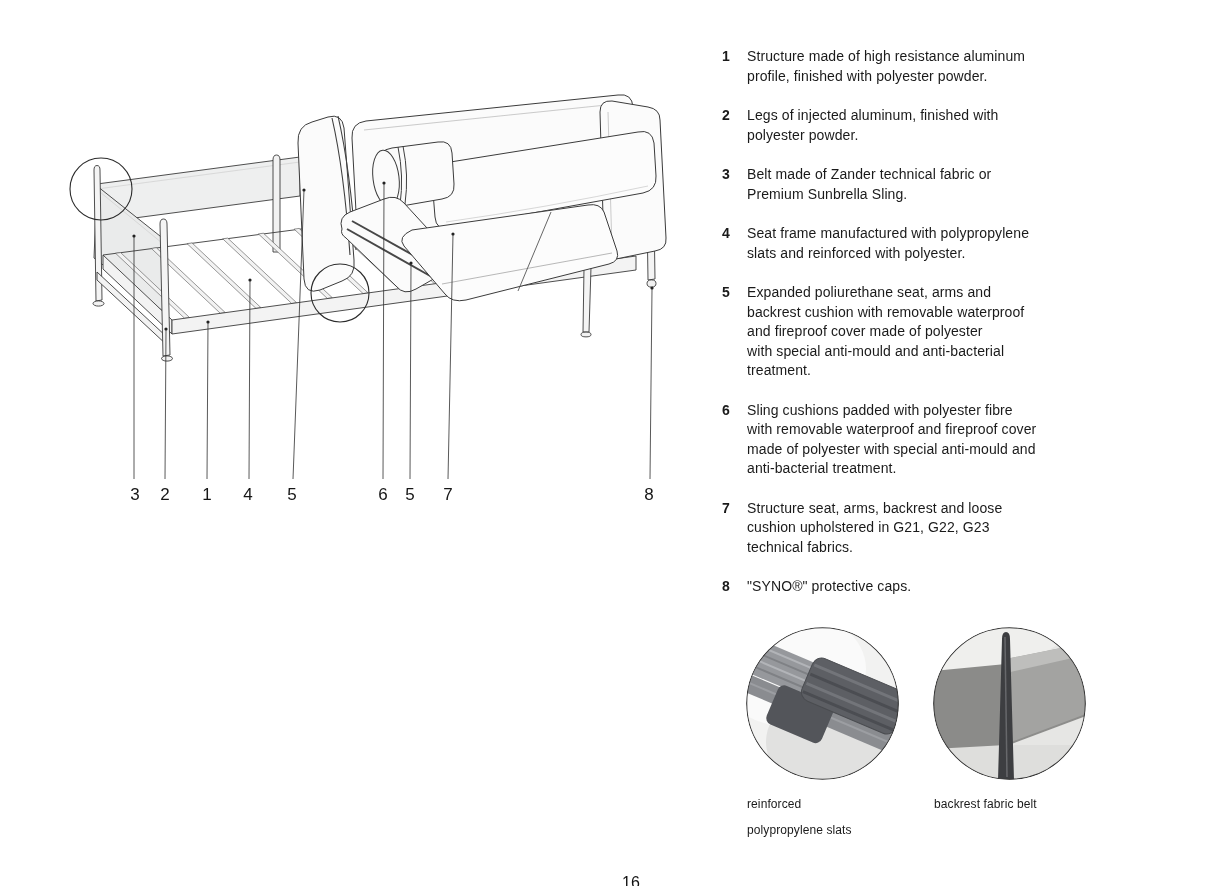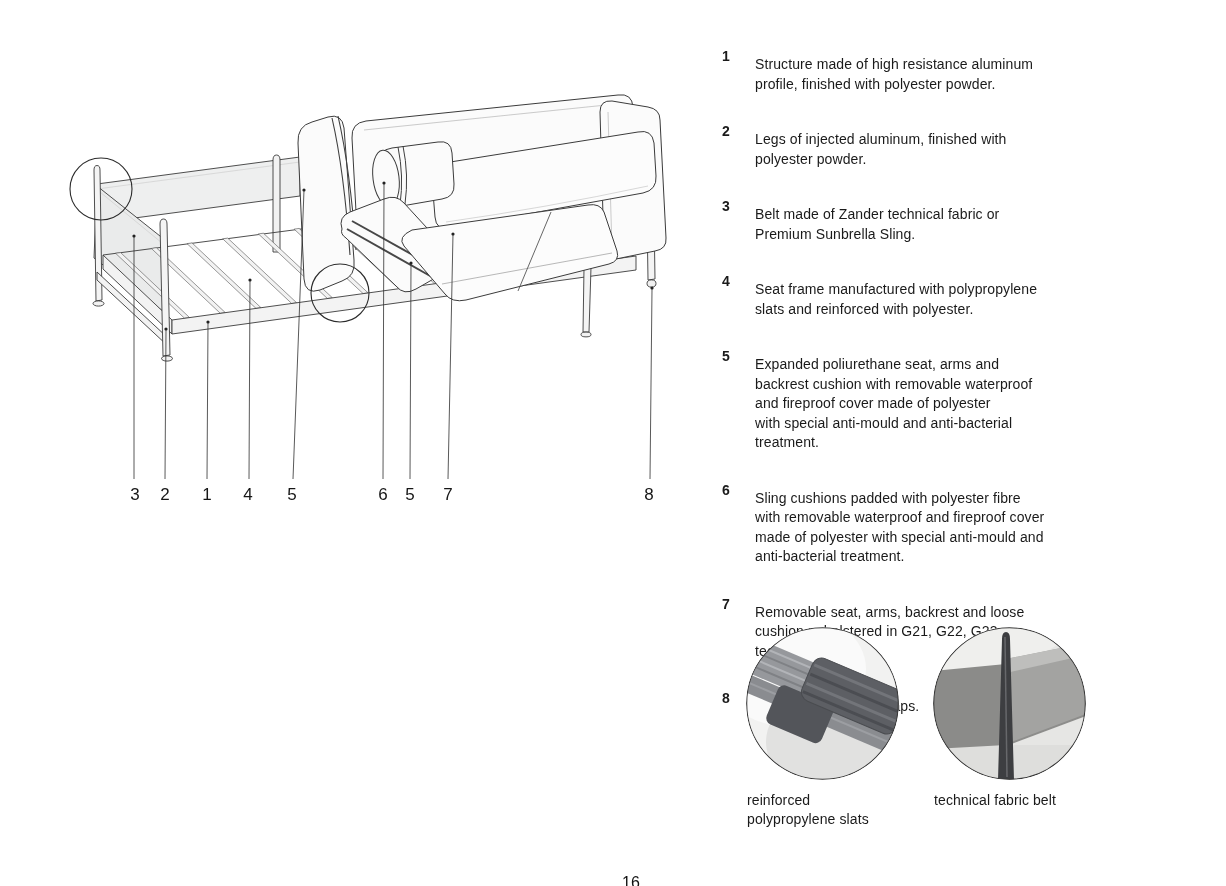--- a/index.html
+++ b/index.html
@@ -7,26 +7,26 @@
     width:1226px;height:886px;position:relative;overflow:hidden;
     background:#ffffff;color:#1a1a1a;
     font-family:"Liberation Sans","DejaVu Sans",sans-serif;
   }
   .figure-area{position:absolute;left:0;top:0;width:700px;height:520px;}
   .figure-area svg{display:block;}
 
   .spec-list{position:absolute;left:722px;top:47px;width:372px;}
   .spec-item{display:flex;margin:0 0 20px 0;font-size:14px;line-height:19.5px;}
   .spec-item .num{font-weight:700;flex:0 0 25px;width:25px;}
-  .spec-item p{margin:8px;width:345px;white-space:pre-line;letter-spacing:0.1px;}
+  .spec-item p{margin:0;width:345px;white-space:pre-line;letter-spacing:0.1px;}
 
   .detail-photo{position:absolute;width:153px;height:153px;border-radius:50%;overflow:hidden;}
   #photo-slats{left:746px;top:627px;}
   #photo-belt{left:933px;top:627px;}
-  .detail-caption{position:absolute;font-size:14px;line-height:19px;white-space:pre-line;letter-spacing:0.1px;}
+  .detail-caption{position:absolute;font-size:12px;line-height:26px;white-space:pre-line;letter-spacing:0.1px;}
   #caption-slats{left:747px;top:791px;width:180px;}
   #caption-belt{left:934px;top:791px;width:200px;}
 
   .page-number{position:absolute;left:601px;top:874px;width:60px;text-align:center;
     font-size:16px;color:#111;}
 
   .callout-num{font-size:17px;fill:#161616;}
 </style>
 </head>
 <body>
@@ -187,21 +187,21 @@
   </div>
   <div class="spec-item">
     <span class="num">6</span>
     <p>Sling cushions padded with polyester fibre
 with removable waterproof and fireproof cover
 made of polyester with special anti-mould and
 anti-bacterial treatment.</p>
   </div>
   <div class="spec-item">
     <span class="num">7</span>
-    <p>Removable seat, arms, backrest and loose
+    <p>Structure seat, arms, backrest and loose
 cushion upholstered in G21, G22, G23
 technical fabrics.</p>
   </div>
   <div class="spec-item">
     <span class="num">8</span>
     <p>"SYNO®" protective caps.</p>
   </div>
 </div>
 
 <div class="detail-photo" id="photo-slats">
@@ -254,15 +254,15 @@
         <path d="M69,12 Q69,5 73,5 Q77,5 77,12 L81,153 L65,153 Z" fill="#3d3e41"></path>
         <line x1="72" y1="10" x2="74" y2="150" stroke="#67686b" stroke-width="1.5"></line>
       </g>
     </g>
     <circle cx="76.5" cy="76.5" r="75.8" fill="none" stroke="#3a3a3a" stroke-width="1.1"></circle>
   </svg>
 </div>
 
 <div class="detail-caption" id="caption-slats">reinforced
 polypropylene slats</div>
-<div class="detail-caption" id="caption-belt">technical fabric belt</div>
+<div class="detail-caption" id="caption-belt">backrest fabric belt</div>
 
 <div class="page-number">16</div>
 
 </body></html>

